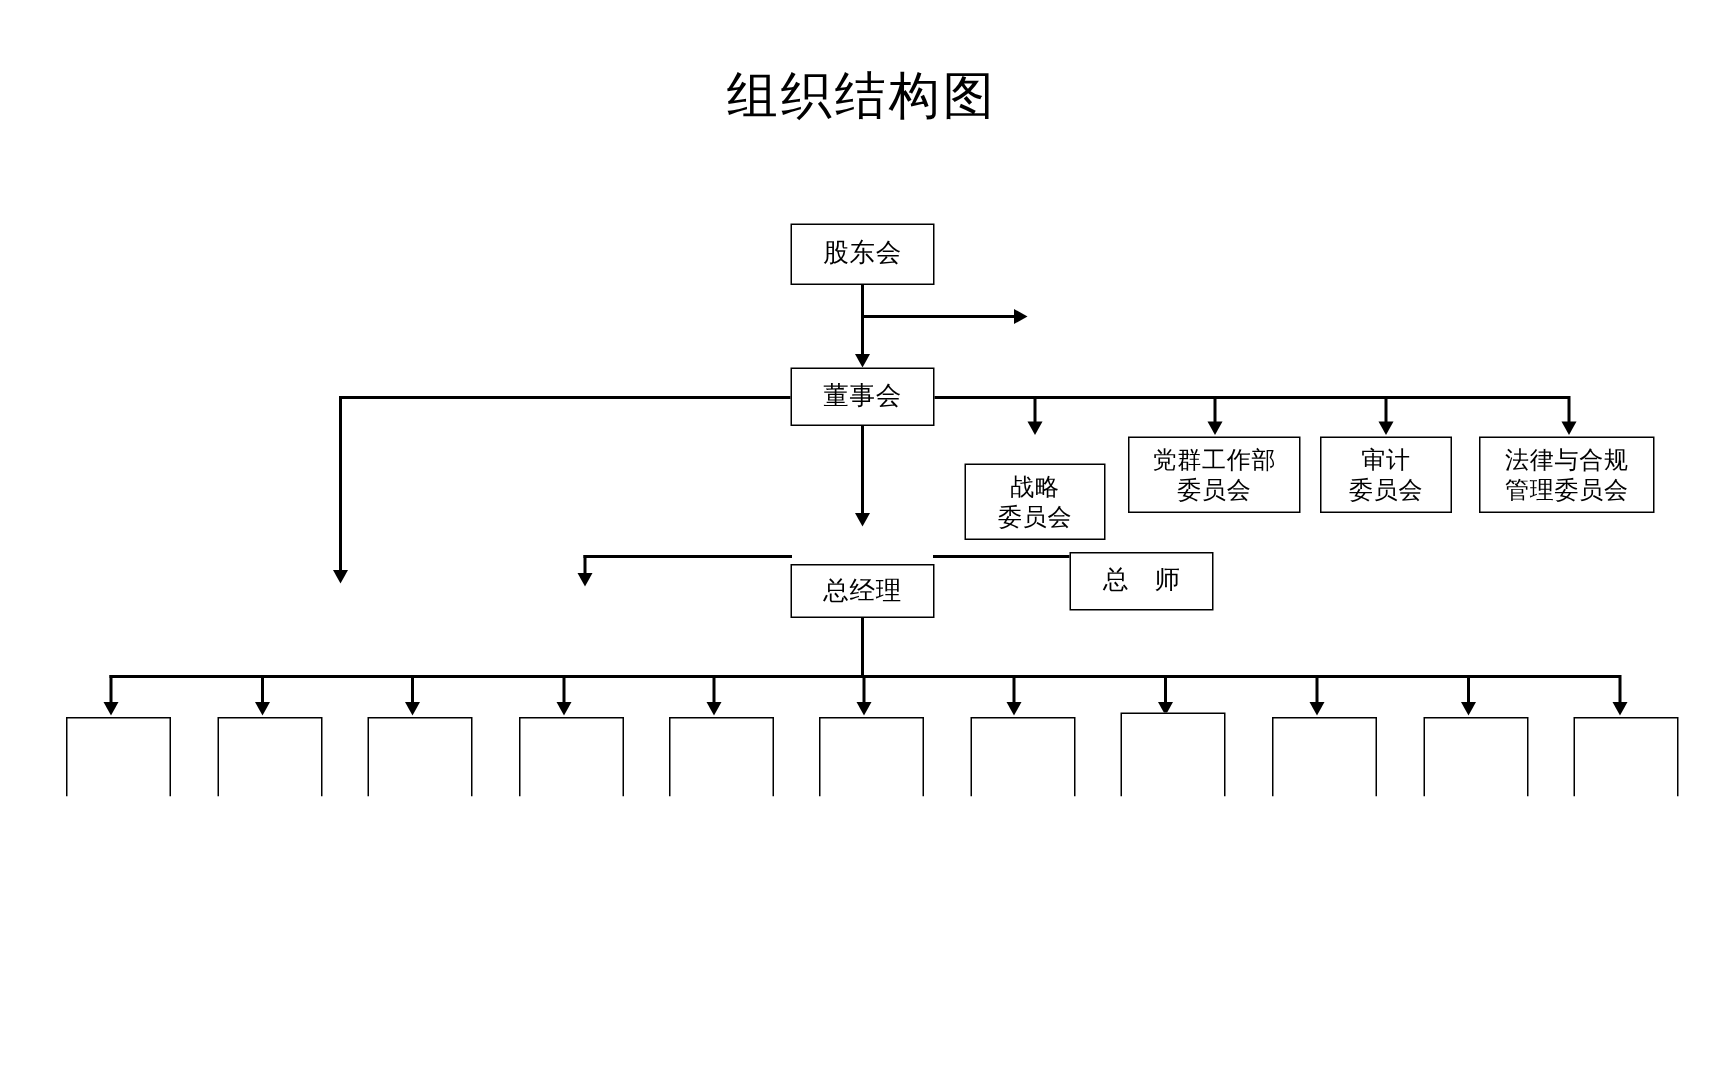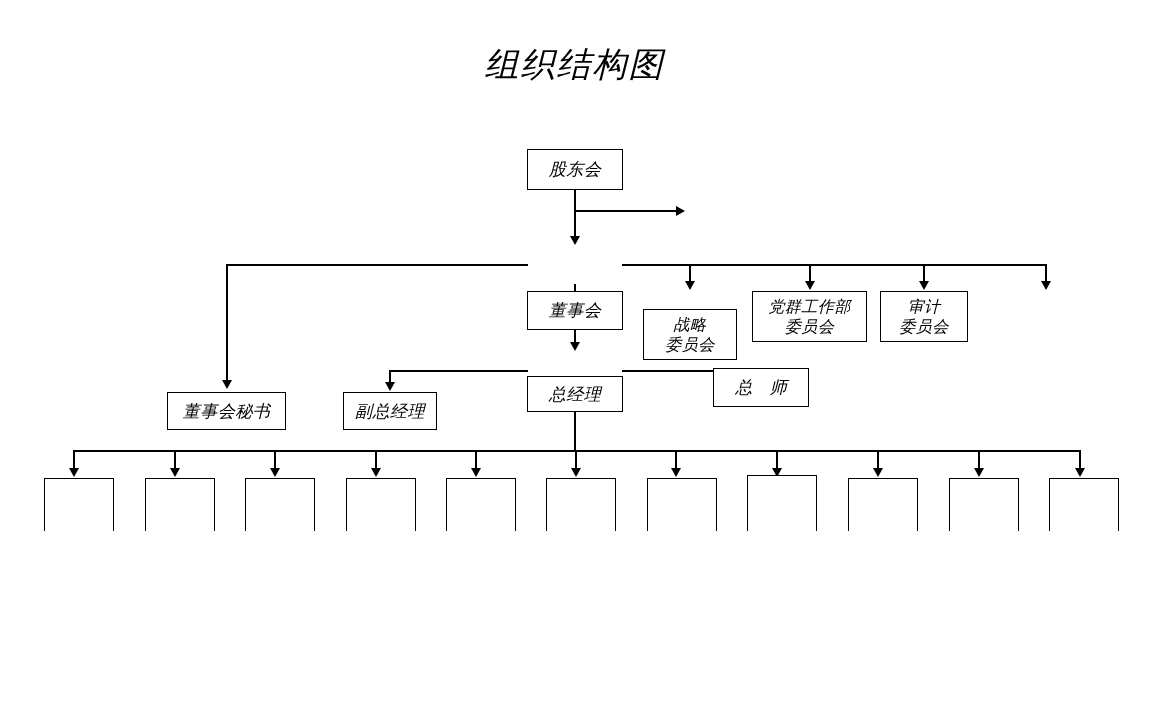--- a/index.html
+++ b/index.html
@@ -10,21 +10,20 @@
   body {
     font-family: "DejaVu Sans", "Liberation Sans", sans-serif;
     color: #000000;
   }
   #canvas {
     position: relative;
     width: 1149px;
     height: 531px;
     background: #ffffff;
     overflow: hidden;
-    font-style: italic;
   }
   #chart-title {
     position: absolute;
     left: 0;
     top: 46px;
     width: 1149px;
     text-align: center;
     font-size: 34px;
     font-weight: 400;
     letter-spacing: 2px;
@@ -113,21 +112,21 @@
 
   <div class="ln v" style="left:574px; top:190px; width:1.6px; height:22px;"></div>
 
   <div class="ln h" style="left:574px; top:210px; width:104px; height:1.6px;"></div>
   <div class="arrow-right" style="left:676px; top:206px;"></div>
 
   <div class="ln v" style="left:574px; top:210px; width:1.6px; height:30px;"></div>
   <div class="arrow-down" style="left:570px; top:236px;"></div>
 
 
-  <div class="node" style="left:527px; top:245px; width:96px; height:39px;margin-top:46px;">董事会</div>
+  <div class="node" style="left:527px; top:245px; width:96px; height:39px;">董事会</div>
 
   <div class="ln h" style="left:226px; top:264px; width:302px; height:1.6px;"></div>
   <div class="ln v" style="left:226px; top:264px; width:1.6px; height:120px;"></div>
   <div class="arrow-down" style="left:222px; top:380px;"></div>
 
   <div class="ln h" style="left:622px; top:264px; width:424px; height:1.6px;"></div>
 
   <div class="ln v" style="left:689px; top:264px; width:1.6px; height:20px;"></div>
   <div class="arrow-down" style="left:685px; top:281px;"></div>
 
@@ -139,37 +138,37 @@
 
   <div class="ln v" style="left:1045px; top:264px; width:1.6px; height:20px;"></div>
   <div class="arrow-down" style="left:1041px; top:281px;"></div>
 
   <div class="node two-line" style="left:643px; top:291px; width:94px; height:51px;margin-top:18px;">战略
 委员会</div>
   <div class="node two-line" style="left:752px; top:291px; width:115px; height:51px;">党群工作部
 委员会</div>
   <div class="node two-line" style="left:880px; top:291px; width:88px; height:51px;">审计
 委员会</div>
+  <div class="node two-line" style="left:986px; top:291px; width:117px; height:51px;">法律与合规
+管理委员会</div>
 
   <div class="ln v" style="left:574px; top:284px; width:1.6px; height:60px;"></div>
   <div class="arrow-down" style="left:570px; top:342px;"></div>
 
-  <div class="node" style="left:167px; top:392px; width:119px; height:38px;">董事会秘书</div>
 
   <div class="node" style="left:527px; top:352px; width:96px; height:36px;margin-top:24px;">总经理</div>
 
   <div class="ln h" style="left:389px; top:370px; width:139px; height:1.6px;"></div>
   <div class="ln v" style="left:389px; top:370px; width:1.6px; height:16px;"></div>
   <div class="arrow-down" style="left:385px; top:382px;"></div>
 
   <div class="ln h" style="left:622px; top:370px; width:139px; height:1.6px;"></div>
   <div class="ln v" style="left:760px; top:370px; width:1.6px; height:17px;"></div>
   <div class="arrow-down" style="left:756px; top:383px;"></div>
 
-  <div class="node" style="left:343px; top:392px; width:94px; height:38px;">副总经理</div>
   <div class="node spaced" style="left:713px; top:368px; width:96px; height:39px;">总 师</div>
 
   <div class="ln v" style="left:574px; top:388px; width:1.6px; height:63px;"></div>
 
   <div class="ln h" style="left:73px; top:450px; width:1007px; height:1.6px;"></div>
 
   <div class="ln v" style="left:73px; top:450px; width:1.6px; height:22px;"></div>
   <div class="arrow-down" style="left:69px; top:468px;"></div>
 
   <div class="ln v" style="left:174px; top:450px; width:1.6px; height:22px;"></div>

